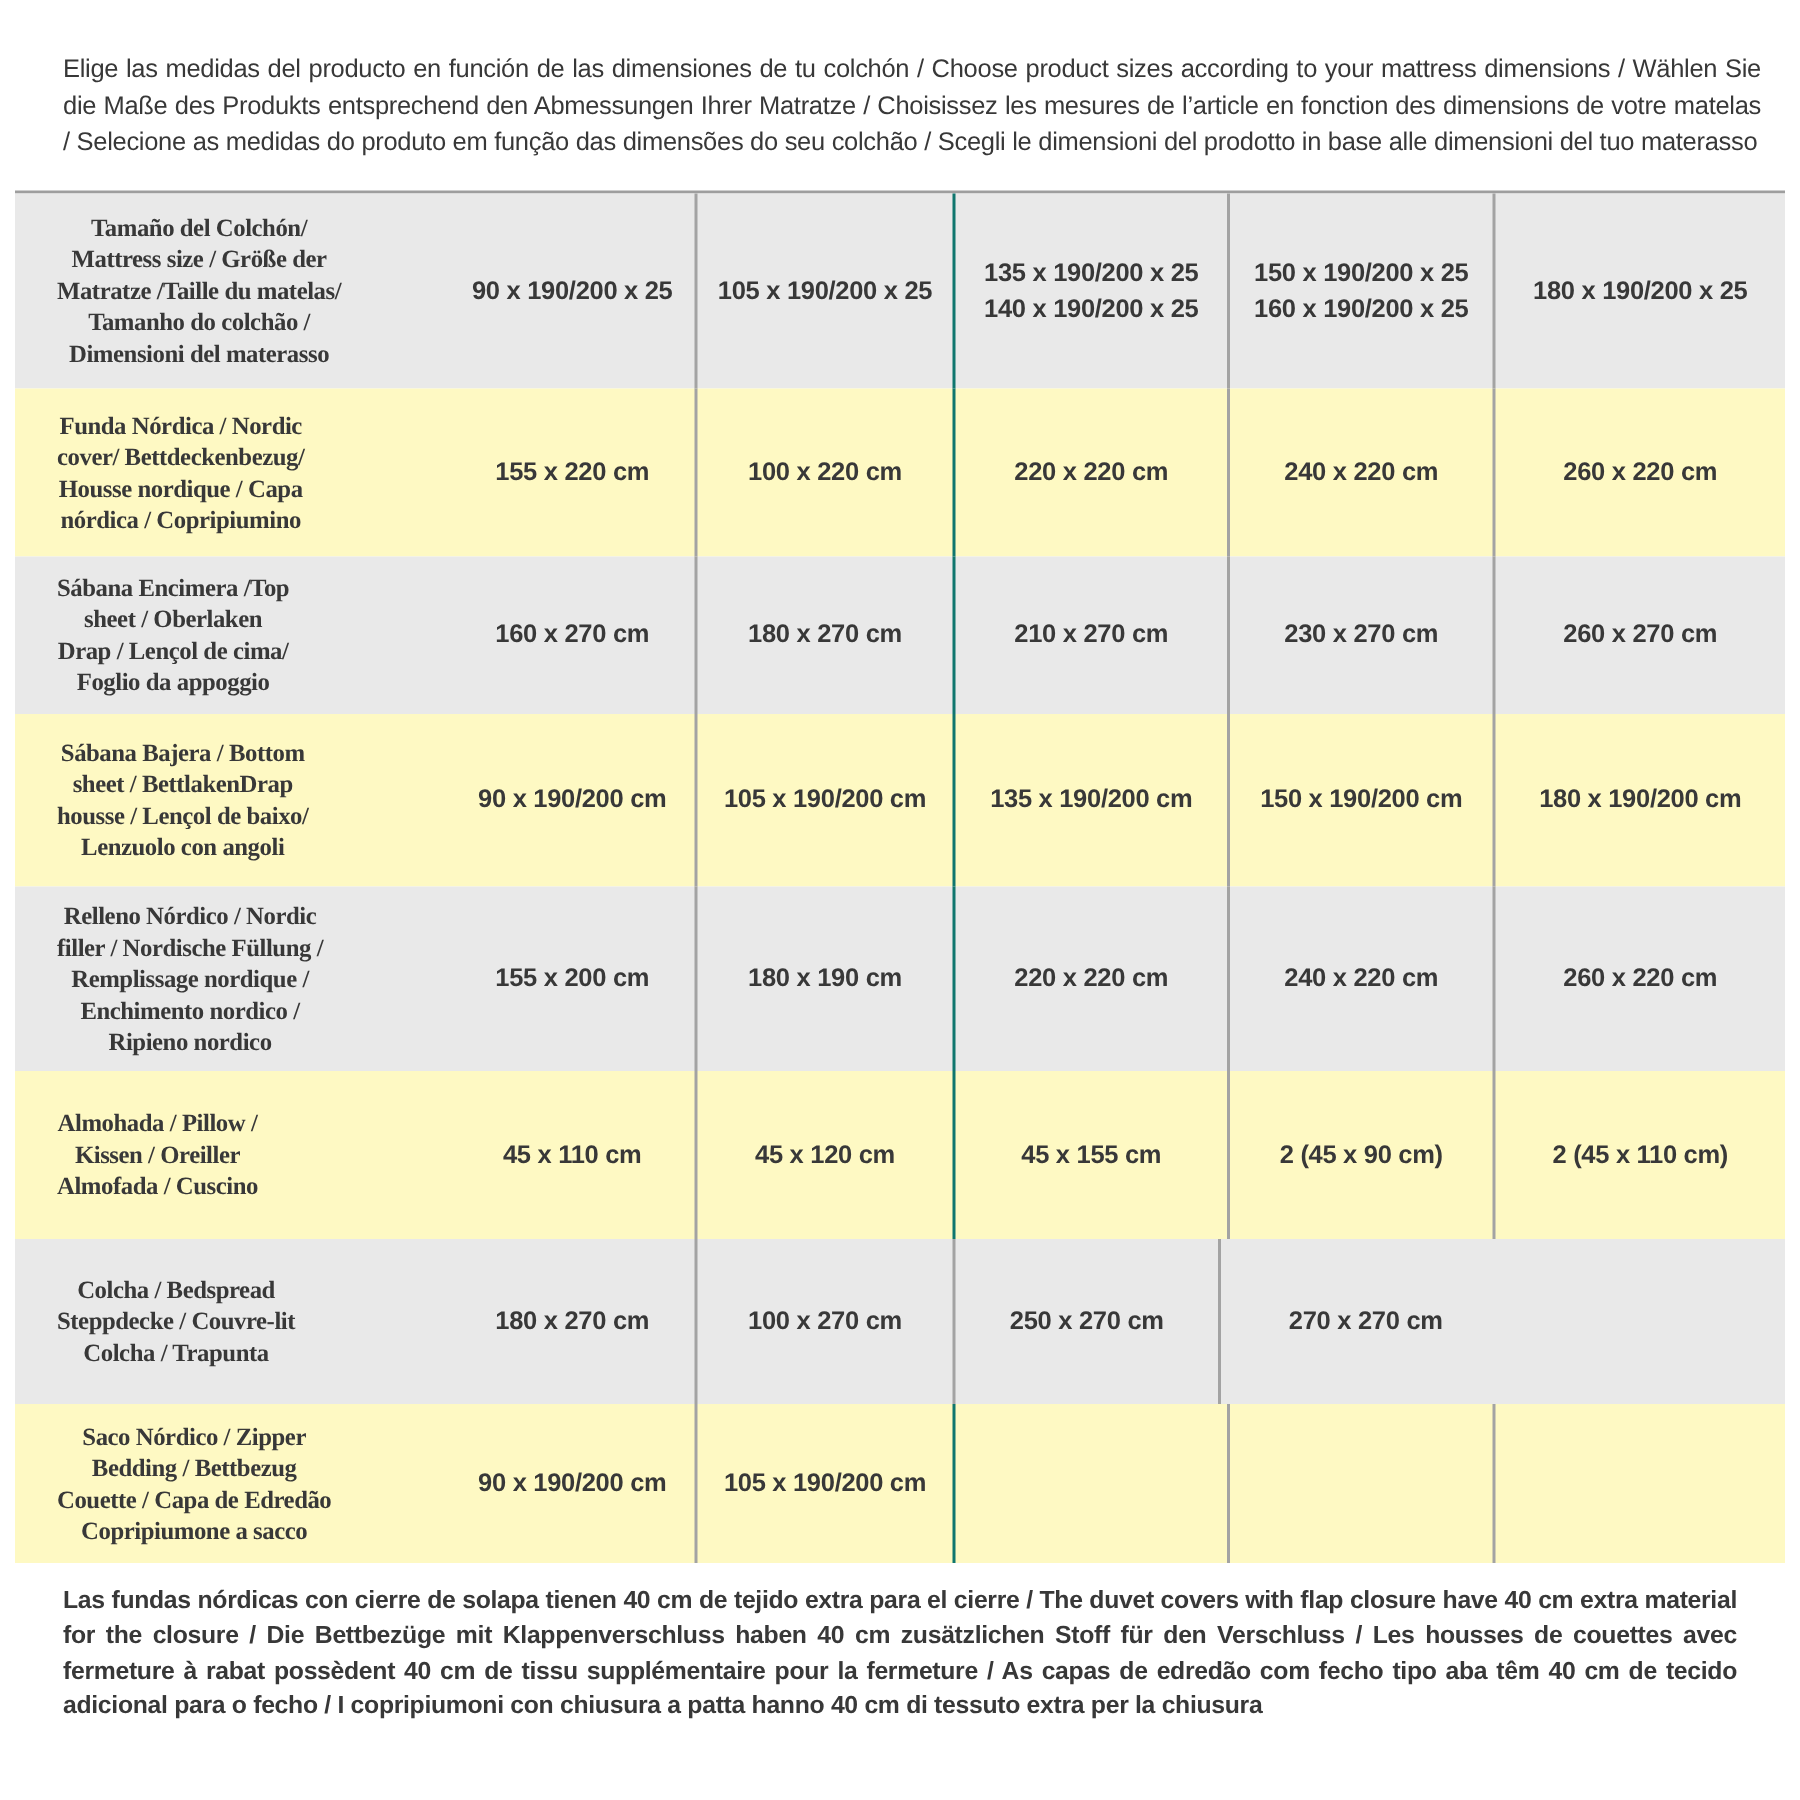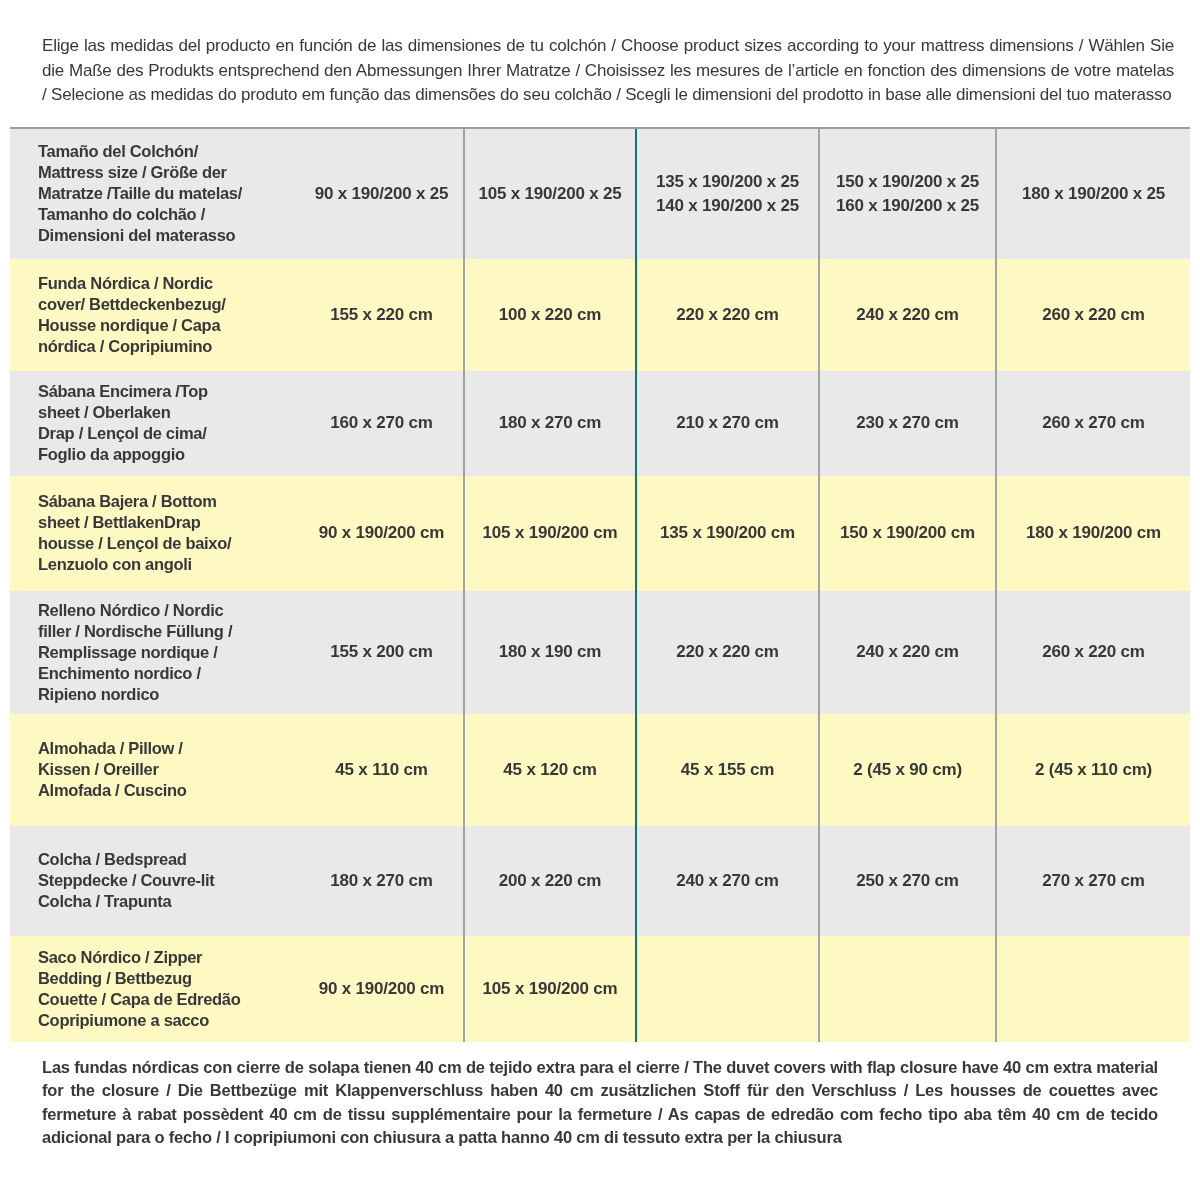--- a/index.html
+++ b/index.html
@@ -39,21 +39,22 @@
   .label-cell {
     width: 290px;
     padding: 8px 14px 8px 28px;
     justify-content: flex-start;
   }
   .label-cell .cell-text {
     font-size: 16.5px;
     line-height: 21px;
     letter-spacing: -0.3px;
     white-space: pre-line;
-    text-align: left;
+    text-align: center;
+    font-family: Liberation Serif, serif;
   }
   .value-cell {
     justify-content: center;
     text-align: center;
   }
   .value-cell .cell-text {
     font-size: 17px;
     line-height: 24px;
     letter-spacing: -0.2px;
     white-space: pre-line;
@@ -240,24 +241,21 @@
   <div class="t-row stripe r-colcha">
     <div class="cell label-cell">
         <span class="cell-text">Colcha / Bedspread
 Steppdecke / Couvre-lit
 Colcha / Trapunta</span>
       </div>
     <div class="cell value-cell c1">
         <span class="cell-text">180 x 270 cm</span>
       </div>
     <div class="cell value-cell c2">
-        <span class="cell-text">200 x 220 cm</span>
-      </div>
-    <div class="cell value-cell c3">
-        <span class="cell-text">240 x 270 cm</span>
+        <span class="cell-text">100 x 270 cm</span>
       </div>
     <div class="cell value-cell c4">
         <span class="cell-text">250 x 270 cm</span>
       </div>
     <div class="cell value-cell c5">
         <span class="cell-text">270 x 270 cm</span>
       </div>
   </div>
 
   <div class="t-row plain r-saco">

